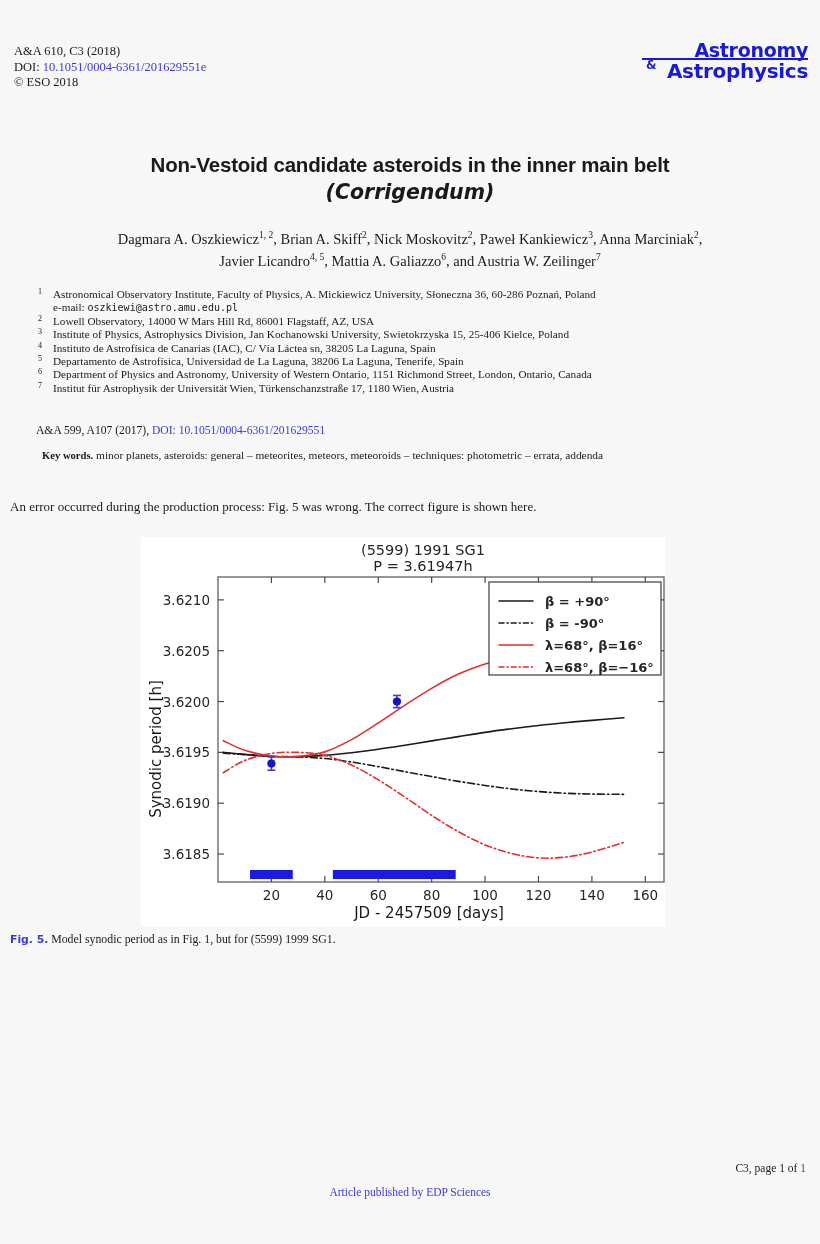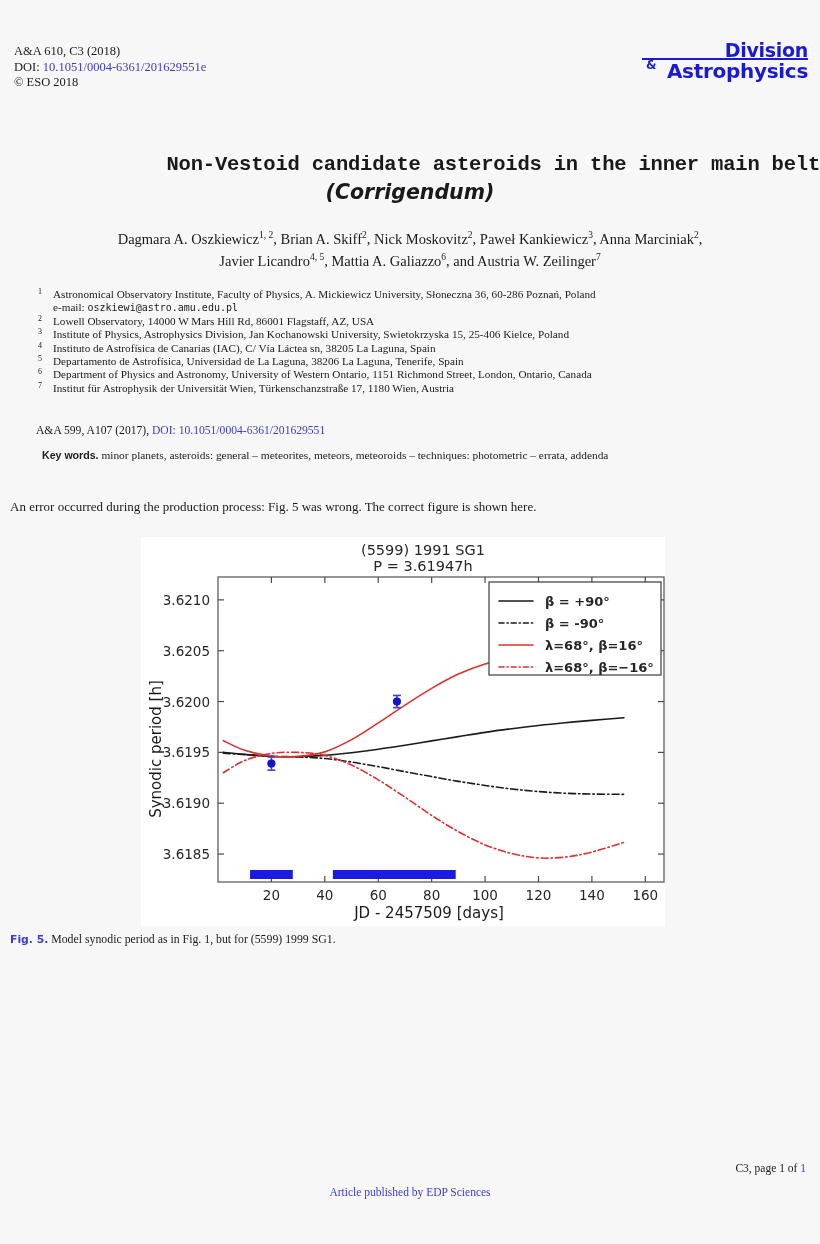--- a/index.html
+++ b/index.html
@@ -34,22 +34,22 @@
     margin-left:auto; margin-top:-3px; margin-bottom:1px;
   }
   .logo .amp {
     position:absolute; left:4px; top:19px;
     font-size:12px; line-height:12px;
   }
 
   
   .title {
     position:absolute; left:0; right:0; top:152px;
-    text-align:right;
-    font-family:Liberation Mono, monospace;
+    text-align:center;
+    font-family:Liberation Sans, sans-serif;
     font-weight:bold; font-size:20.5px; line-height:26px;
     letter-spacing:-0.2px;
   }
   .subtitle {
     position:absolute; left:0; right:0; top:180px;
     text-align:center;
     font-family:"DejaVu Sans", sans-serif;
     font-weight:bold; font-style:italic; font-size:20.5px;
   }
 
@@ -74,21 +74,21 @@
   .prevref {
     position:absolute; left:36px; top:424px;
     font-size:11.6px;
   }
   .prevref .lnk { color:#3b3bd0; }
 
   .keywords {
     position:absolute; left:42px; right:40px; top:449px;
     font-size:11.4px;
   }
-  .keywords b { font-family:Liberation Sans, sans-serif; font-size:10.6px; }
+  .keywords b { font-family:Liberation Serif, serif; font-size:10.6px; }
 
   .bodytext {
     position:absolute; left:10px; right:40px; top:499px;
     font-size:13px;
   }
 
   
   .figbox {
     position:absolute; left:141px; top:537px;
     width:524px; height:389px;
@@ -122,21 +122,21 @@
   <div class="hdr-left">
     <div>A&amp;A 610, C3 (2018)</div>
     <div>
       <span>DOI:</span>
       <span class="lnk">10.1051/0004-6361/201629551e</span>
     </div>
     <div>© ESO 2018</div>
   </div>
 
   <div class="logo">
-    <span class="l1">Division</span>
+    <span class="l1">Astronomy</span>
     <span class="rule"></span>
     <span class="l2">Astrophysics</span>
     <span class="amp">&amp;</span>
   </div>
 
   <div class="title">Non-Vestoid candidate asteroids in the inner main belt</div>
   <div class="subtitle">(Corrigendum)</div>
 
   <div class="authors">
     <div>

